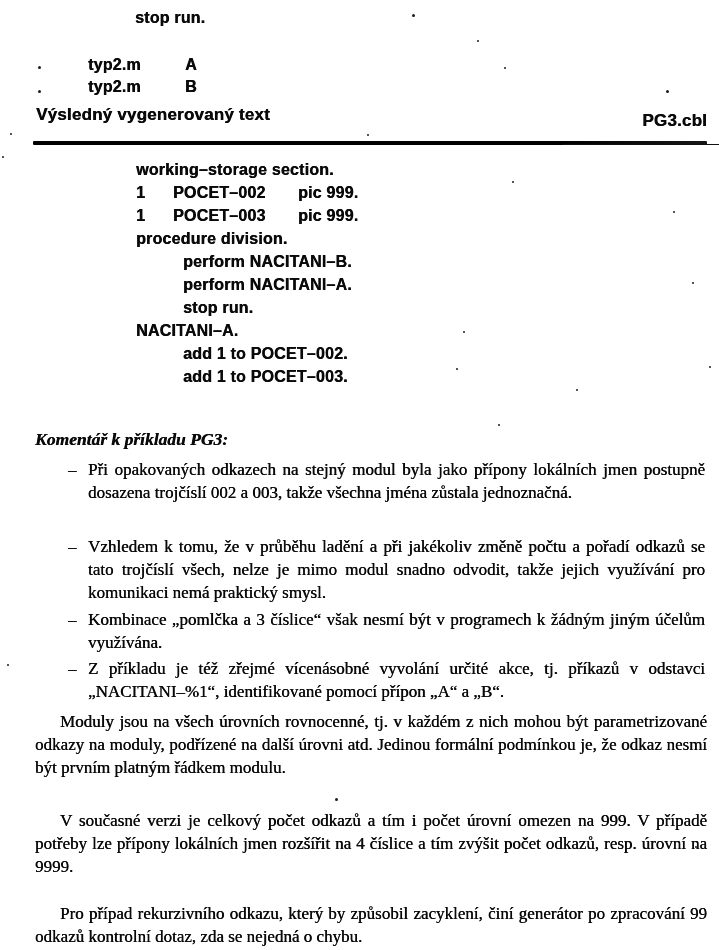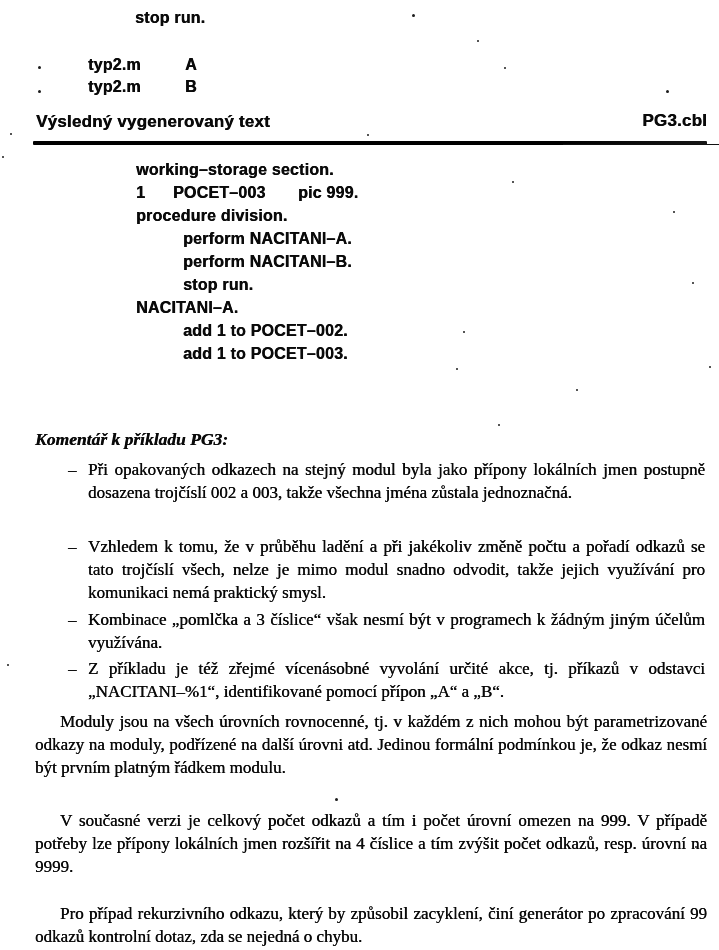--- a/index.html
+++ b/index.html
@@ -29,21 +29,21 @@
     line-height:23px;
     color:var(--ink);
     text-shadow:0.35px 0 0 currentColor;
   }
   
   .top-stop-run { position:absolute; left:135px; top:6px; }
   .invocations { position:absolute; left:88px; top:54px; }
   .invocation-row { display:flex; line-height:22px; }
   .invocation-row .module { display:inline-block; width:97px; }
   
-  .listing-title { position:absolute; left:36px; top:110px; font-size:17px; }
+  .listing-title { position:absolute; left:36px; top:103px; font-size:17px; }
   .listing-filename { position:absolute; right:12px; top:109px; font-size:17px; }
   .separator-rule {
     position:absolute; left:33px; top:141px; width:674px; height:4px;
     background:linear-gradient(to right, #000 0%, #000 78%, #161616 100%);
     border-radius:1px;
   }
   .separator-rule::after {
     content:""; position:absolute; left:530px; top:3px; width:177px; height:1px; background:#111;
   }
   
@@ -98,25 +98,28 @@
     </div>
   </div>
 
   <div class="sans-code listing-title">Výsledný vygenerovaný text</div>
   <div class="sans-code listing-filename">PG3.cbl</div>
   <div class="separator-rule"></div>
 
   <div class="sans-code code-listing">
     <div class="cl">working–storage section.</div>
     <div class="cl">
+      <span class="lv">1</span><span class="nm">POCET–002</span><span class="pc">pic 999.</span>
+    </div>
+    <div class="cl">
       <span class="lv">1</span><span class="nm">POCET–003</span><span class="pc">pic 999.</span>
     </div>
     <div class="cl">procedure division.</div>
+    <div class="cl ind">perform NACITANI–B.</div>
     <div class="cl ind">perform NACITANI–A.</div>
-    <div class="cl ind">perform NACITANI–B.</div>
     <div class="cl ind">stop run.</div>
     <div class="cl">NACITANI–A.</div>
     <div class="cl ind">add 1 to POCET–002.</div>
     <div class="cl ind">add 1 to POCET–003.</div>
   </div>
 
   <div class="commentary-heading">Komentář k příkladu PG3:</div>
 
   <div class="serif-body commentary-list">
     <div class="bullet-item">

